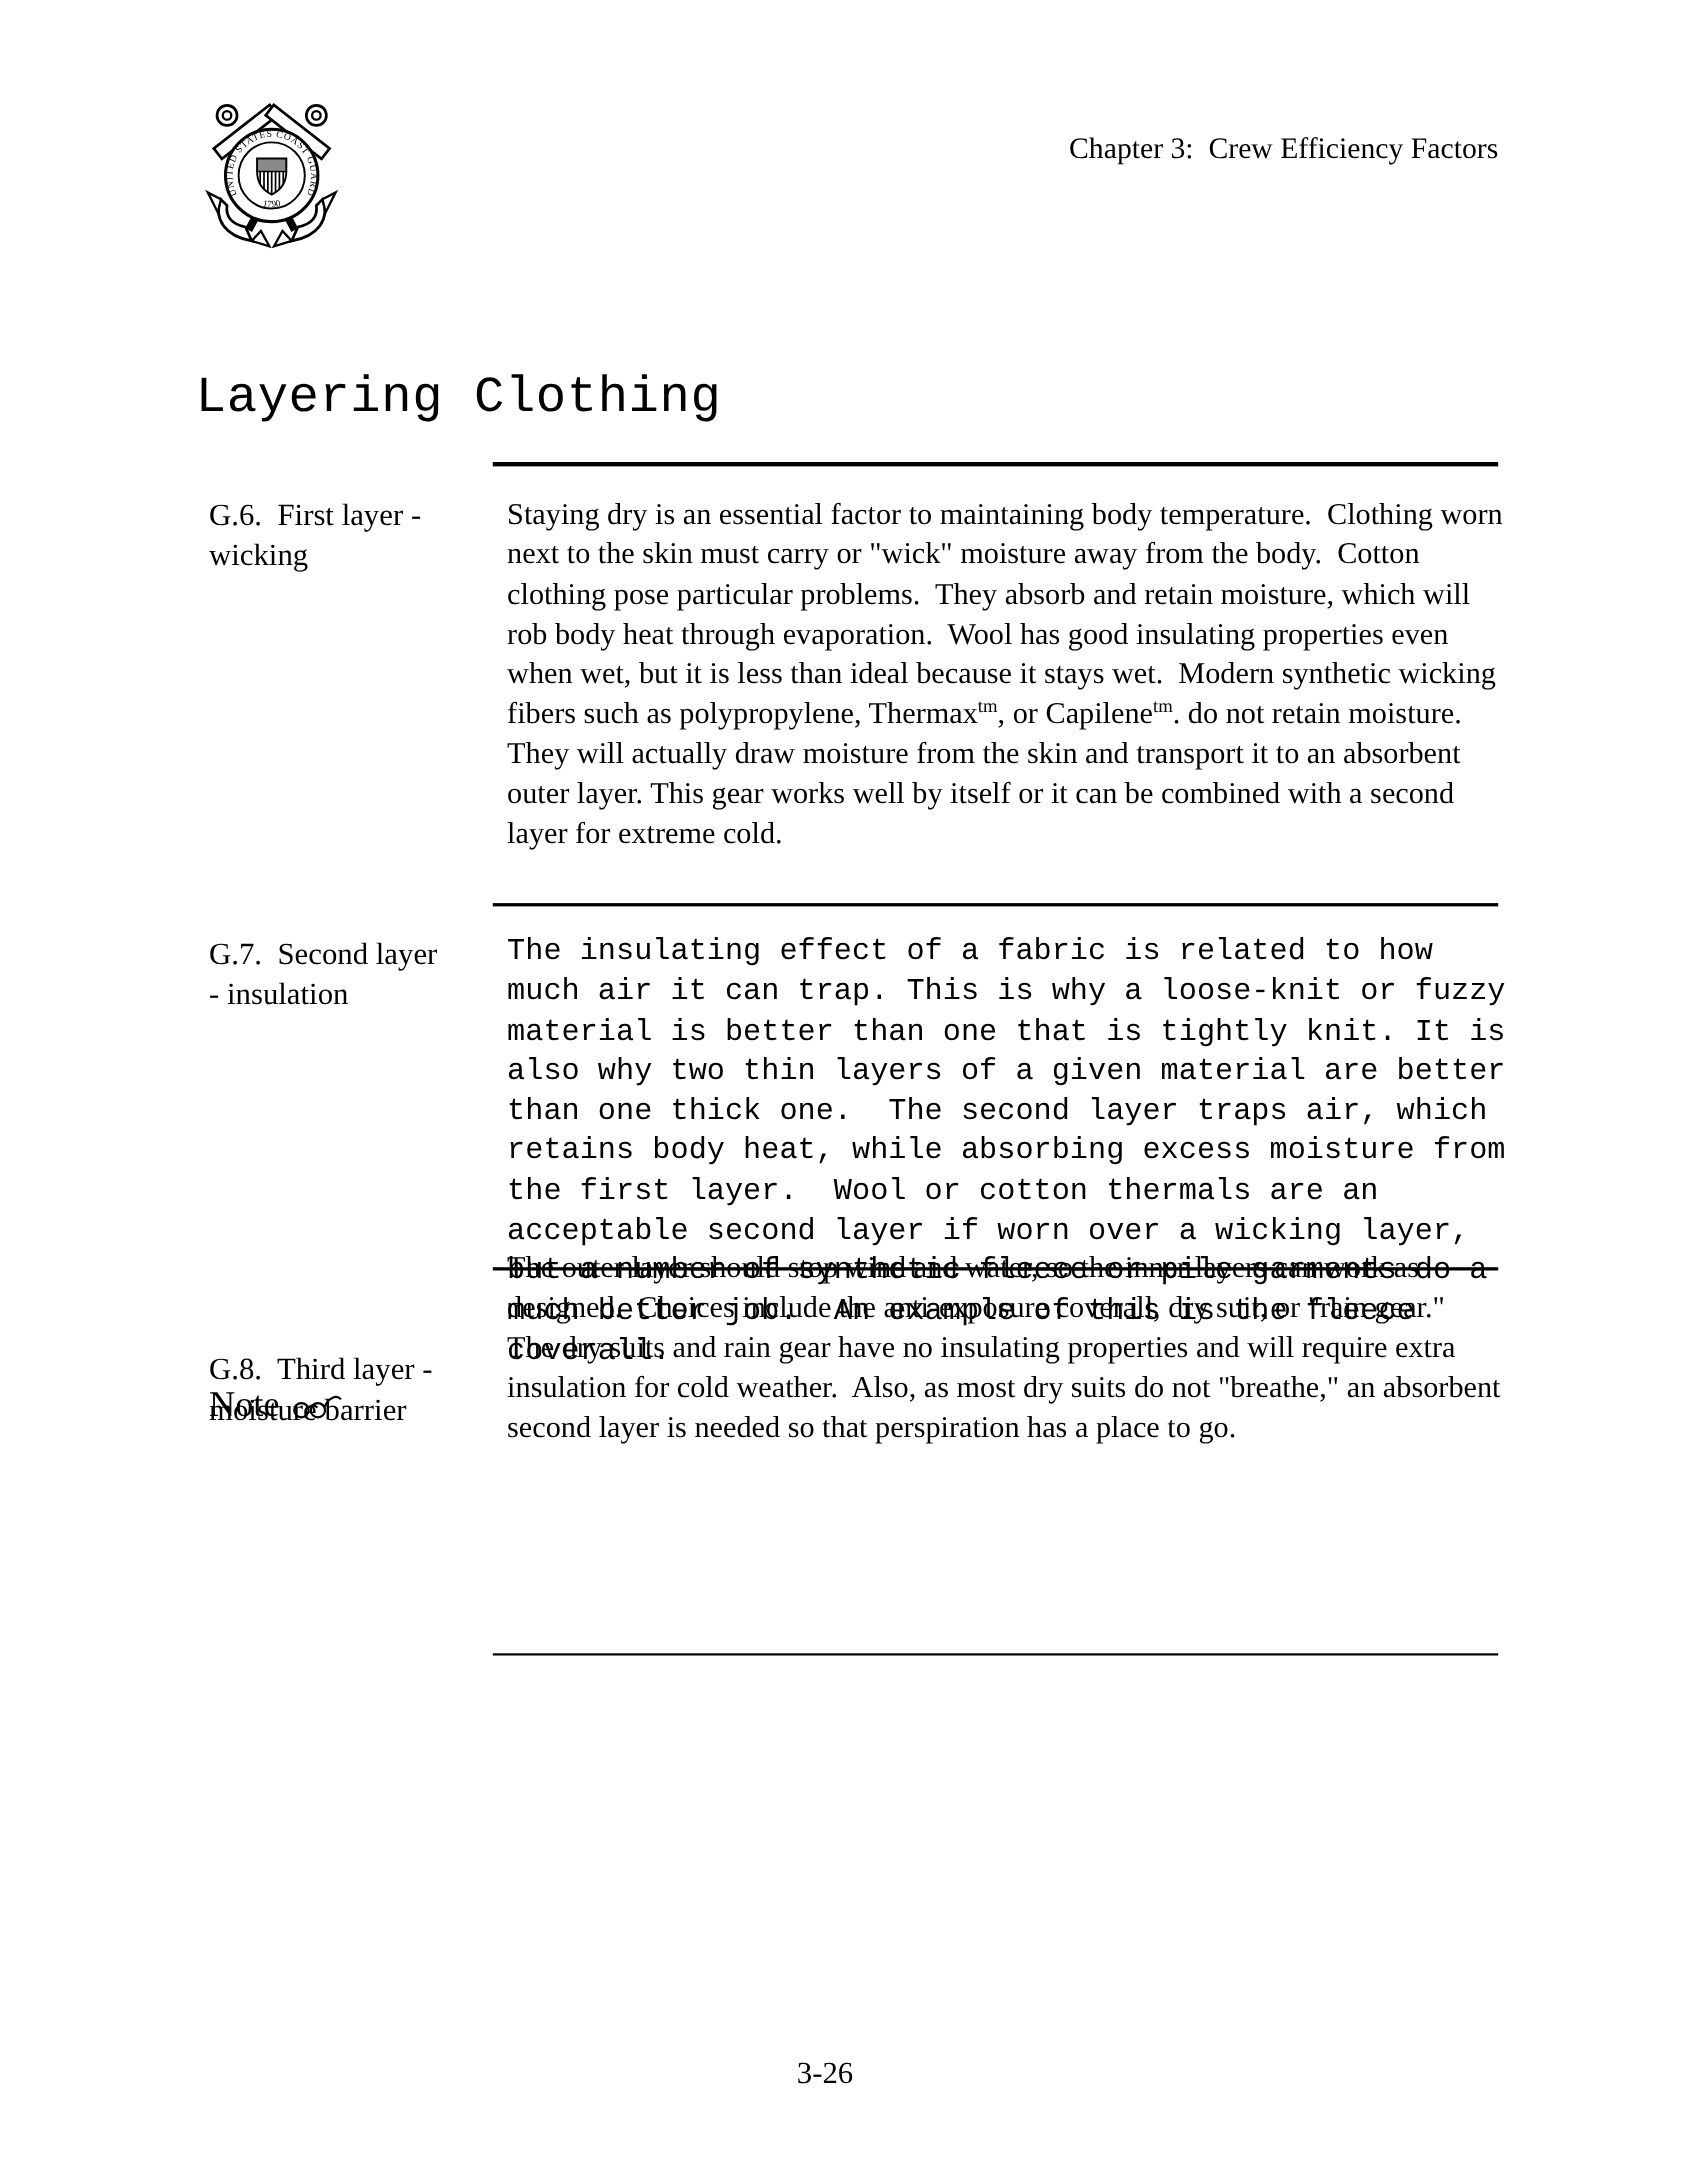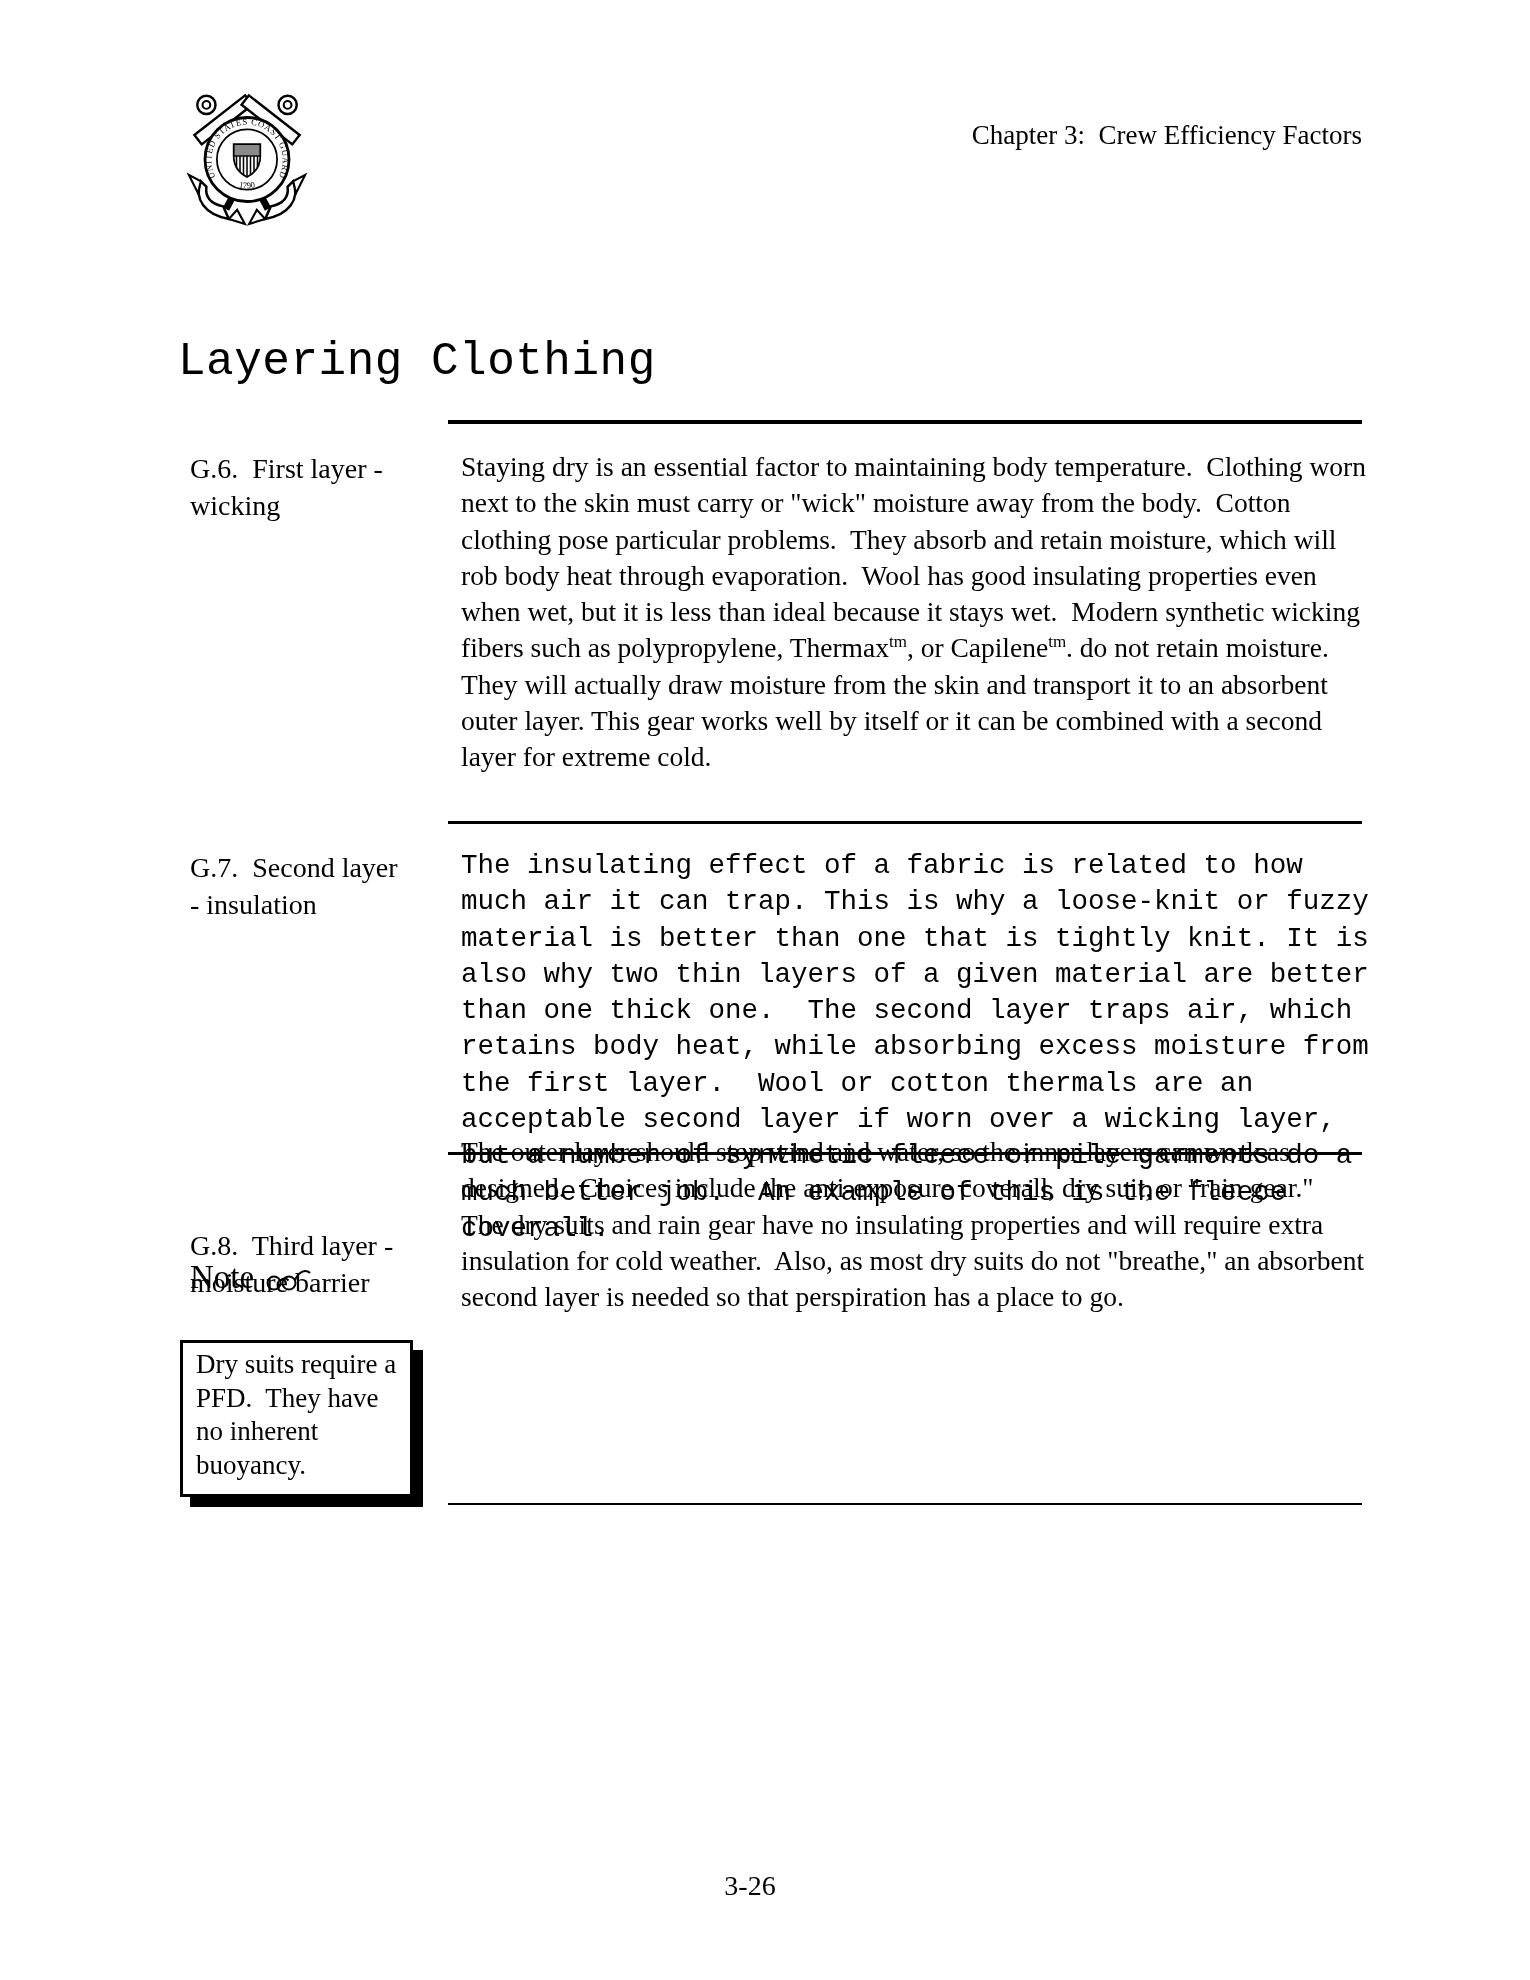--- a/index.html
+++ b/index.html
@@ -163,19 +163,16 @@
     <span>Note</span>
     <span class="glyph">
       <svg viewBox="0 0 48 26" width="48" height="26">
         <circle cx="10" cy="17" r="6.5" fill="none" stroke="#000" stroke-width="2"></circle>
         <circle cx="25" cy="17" r="6.5" fill="none" stroke="#000" stroke-width="2"></circle>
         <path d="M16.5,14.5 Q20.5,10.5 24.5,14.5" fill="none" stroke="#000" stroke-width="2"></path>
         <path d="M31,14 C35,5 42,3 46,7" fill="none" stroke="#000" stroke-width="2"></path>
       </svg>
     </span>
   </div>
-  <div class="note-box">
-    <span>Dry suits require a PFD.&nbsp; They have no inherent buoyancy.</span>
-  </div>
 
   <div class="page-num">3-26</div>
 
 </div>
 
 </body></html>

